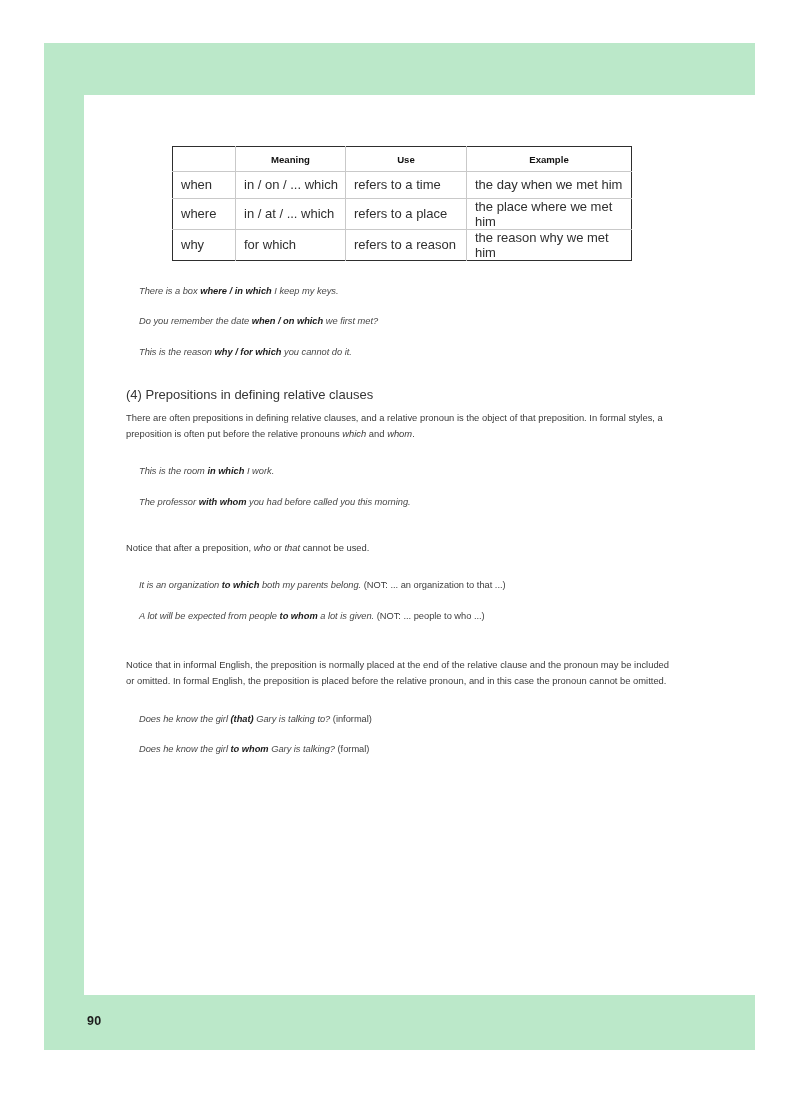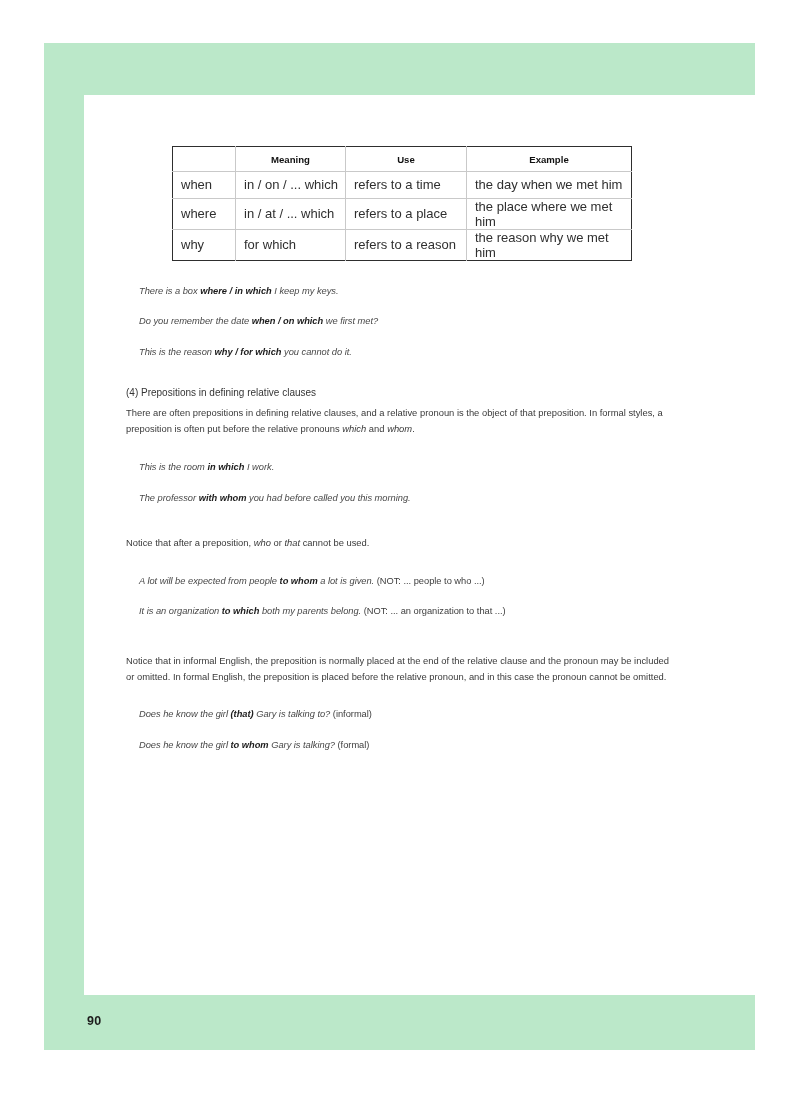--- a/index.html
+++ b/index.html
@@ -132,21 +132,21 @@
     font-weight: bold;
     font-style: italic;
     color: #1c1c1c;
   }
   .example-line .upright {
     font-style: normal;
     color: #3d3d3d;
   }
 
   .section-heading {
-    font-size: 10px;
+    font-size: 13px;
     color: #353535;
     margin: 0;
     padding: 13px 0 0 0;
     line-height: 1.5;
   }
 
   .body-para {
     font-size: 9.4px;
     color: #3a3a3a;
     line-height: 1.66;
@@ -227,23 +227,23 @@
     <p class="example-line"><span>This is the room </span><b>in which</b><span> I work.</span></p>
 
     <p class="example-line"><span>The professor </span><b>with whom</b><span> you had before called you this morning.</span></p>
 
     <div class="gap-md"></div>
 
     <p class="body-para"><span>Notice that after a preposition, </span><i>who</i><span> or </span><i>that</i><span> cannot be used.</span></p>
 
     <div class="gap-sm"></div>
 
+    <p class="example-line"><span>It is an organization </span><b>to which</b><span> both my parents belong. </span><span class="upright">(NOT: ... an organization to that ...)</span></p>
+
     <p class="example-line"><span>A lot will be expected from people </span><b>to whom</b><span> a lot is given. </span><span class="upright">(NOT: ... people to who ...)</span></p>
-
-    <p class="example-line"><span>It is an organization </span><b>to which</b><span> both my parents belong. </span><span class="upright">(NOT: ... an organization to that ...)</span></p>
 
     <div class="gap-lg"></div>
 
     <p class="body-para">Notice that in informal English, the preposition is normally placed at the end of the relative clause and the pronoun may be included or omitted. In formal English, the preposition is placed before the relative pronoun, and in this case the pronoun cannot be omitted.</p>
 
     <div class="gap-sm"></div>
 
     <p class="example-line"><span>Does he know the girl </span><b>(that)</b><span> Gary is talking to? </span><span class="upright">(informal)</span></p>
 
     <p class="example-line"><span>Does he know the girl </span><b>to whom</b><span> Gary is talking? </span><span class="upright">(formal)</span></p>

